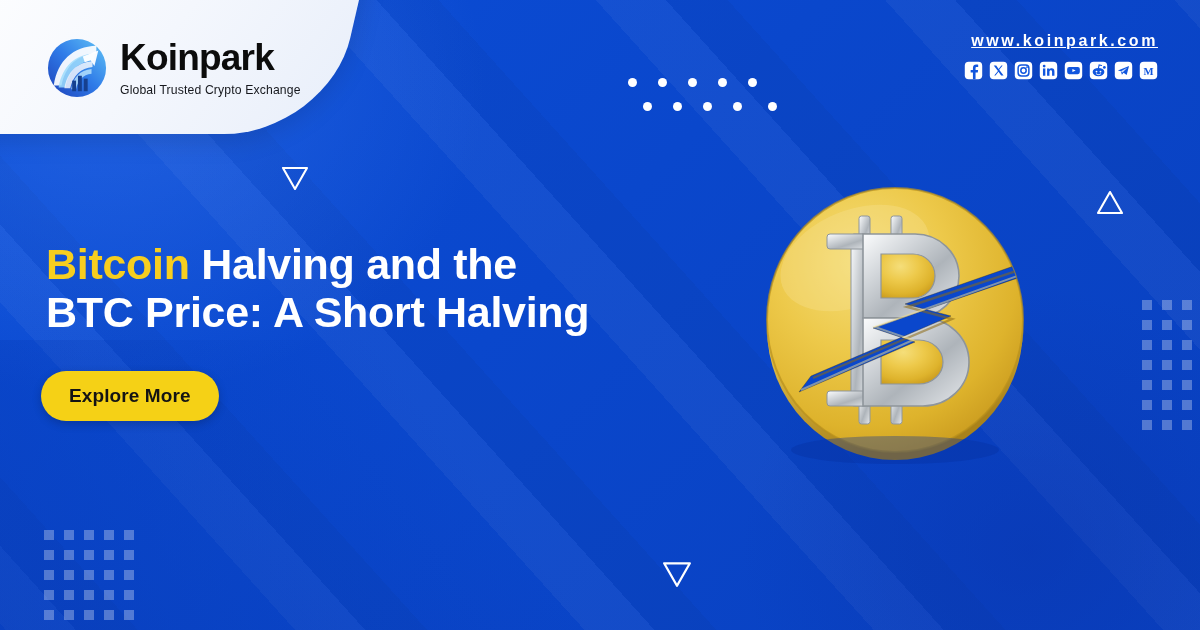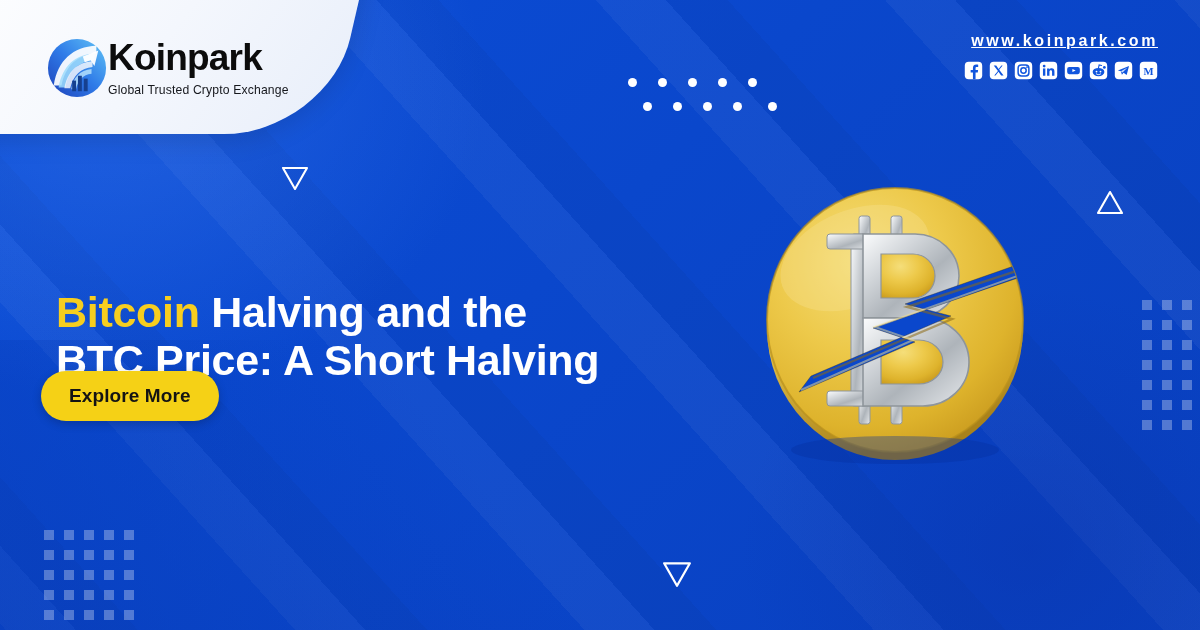--- a/index.html
+++ b/index.html
@@ -65,21 +65,21 @@
     width:420px; height:190px;
     background:linear-gradient(118deg,#ffffff 0%,#f4f7fd 55%,#e9effa 100%);
     border-bottom-right-radius:104px 96px;
     border-top-right-radius:0;
     transform:skewX(-13deg);
     box-shadow:0 6px 26px rgba(0,0,0,0.13);
   }
   .logo-inner {
     position:absolute;
     left:46px; top:30px;
-    display:flex; align-items:center; gap:0;
+    display:flex; align-items:center; gap:12px;
     height:76px;
   }
   .logo-mark { width:62px; height:62px; flex:0 0 62px; }
   .logo-text-wrap { display:flex; flex-direction:column; justify-content:center; }
   .logo-word {
     font-size:37px; font-weight:bold; color:#0c0c0c;
     letter-spacing:-0.8px; line-height:1.02;
   }
   .logo-tag {
     font-size:12.2px; color:#15171c; letter-spacing:0.15px;
@@ -93,25 +93,25 @@
     letter-spacing:2.6px; white-space:nowrap;text-decoration:underline;
   }
   .social-row {
     position:absolute; right:42px; top:61px;
     display:flex; gap:6px; align-items:center;
   }
   .social-ic { width:19px; height:19px; display:block; }
 
   
   .headline {
-    position:absolute; left:56px; top:240px;
+    position:absolute; left:46px; top:240px;
     width:700px;
     color:#ffffff;
     font-size:43px; font-weight:bold;
-    line-height:1.12; letter-spacing:-0.3px;margin-top:48px;
+    line-height:1.12; letter-spacing:-0.3px;
   }
   .hl-accent { color:#F7CE1F; }
   .hl-line { display:block; white-space:nowrap; }
 
   
   .cta {
     position:absolute; left:41px; top:371px;
     display:inline-flex; align-items:center; justify-content:center;
     height:50px; padding:0 28px;
     background:#F5D116;

